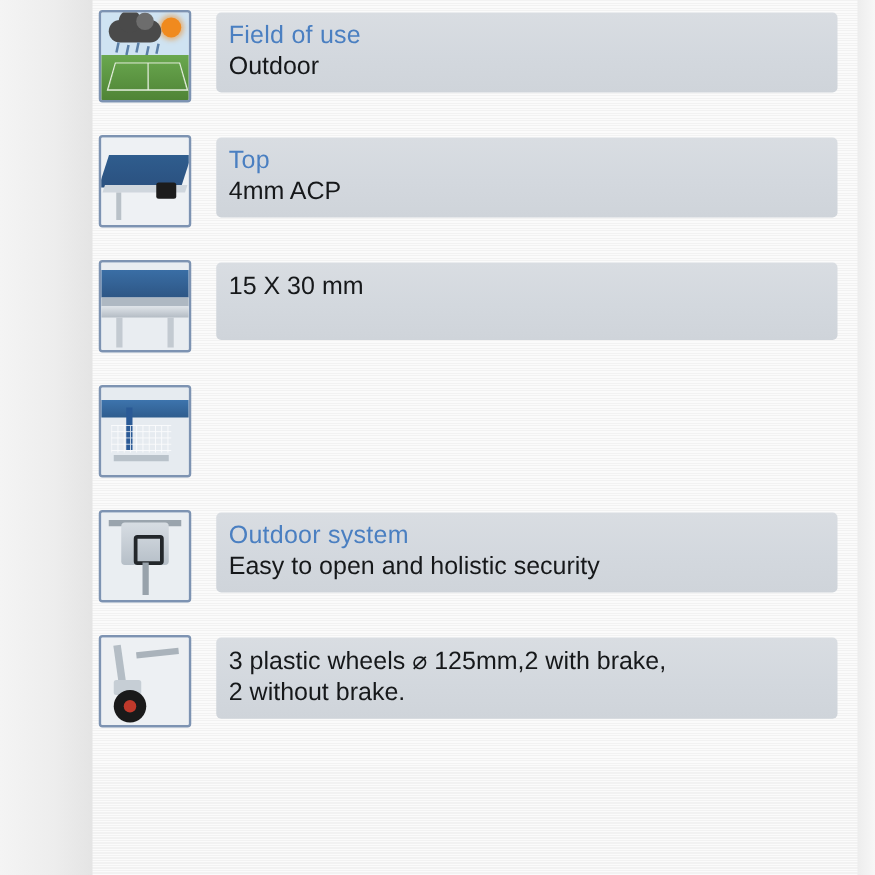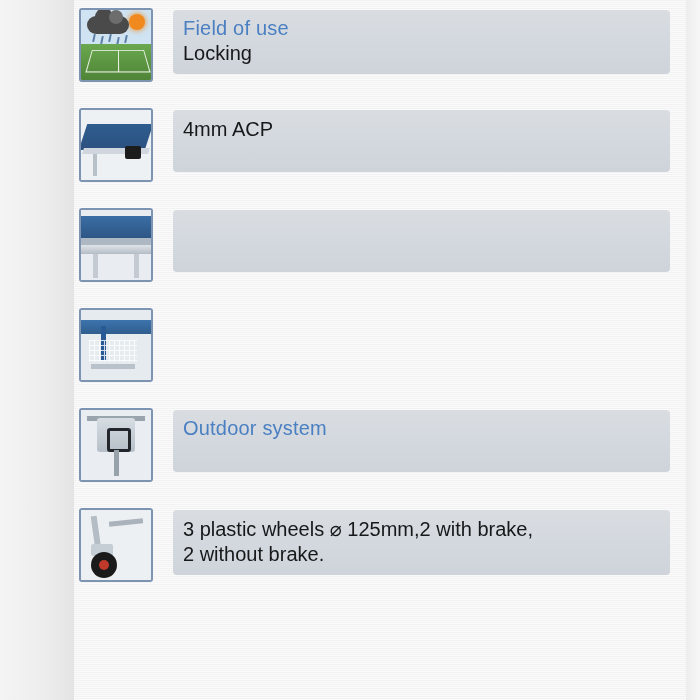--- a/index.html
+++ b/index.html
@@ -208,51 +208,53 @@
             <i style="left:18px;top:0"></i>
               <i style="left:26px;top:3px"></i>
             <i style="left:34px;top:1px"></i>
           </div>
           <div class="grass"></div>
           <div class="court"></div>
         </div>
       </div>
       <div class="text-block">
         <div class="label">Field of use</div>
-        <div class="value">Locking</div>
+        <div class="value">Outdoor</div>
       </div>
     </div>
 
     <div class="row">
       <div class="icon-box">
         <div class="art">
           <div class="topbg"></div>
           <div class="tabletop"></div>
           <div class="topedge"></div>
           <div class="corner"></div>
           <div class="leg2"></div>
         </div>
       </div>
       <div class="text-block">
+        <div class="label">Top</div>
         <div class="value">4mm ACP</div>
       </div>
     </div>
 
     <div class="row">
       <div class="icon-box">
         <div class="art">
           <div class="framebg"></div>
           <div class="frametop"></div>
           <div class="frameedge"></div>
           <div class="framerail"></div>
           <div class="framelegL"></div>
           <div class="framelegR"></div>
         </div>
       </div>
       <div class="text-block">
+        <div class="value">15 X 30 mm</div>
       </div>
     </div>
 
 
     <div class="row">
       <div class="icon-box">
         <div class="art">
           <div class="netbg"></div>
           <div class="nettop"></div>
           <div class="netpost"></div>
@@ -267,20 +269,21 @@
         <div class="art">
           <div class="lockbg"></div>
           <div class="lockbarT"></div>
           <div class="lockplate"></div>
           <div class="lockhook"></div>
           <div class="lockstem"></div>
         </div>
       </div>
       <div class="text-block">
         <div class="label">Outdoor system</div>
+        <div class="value">Easy to open and holistic security</div>
       </div>
     </div>
 
     <div class="row">
       <div class="icon-box">
         <div class="art">
           <div class="whbg"></div>
           <div class="whbar"></div>
           <div class="wharm"></div>
           <div class="whbracket"></div>

